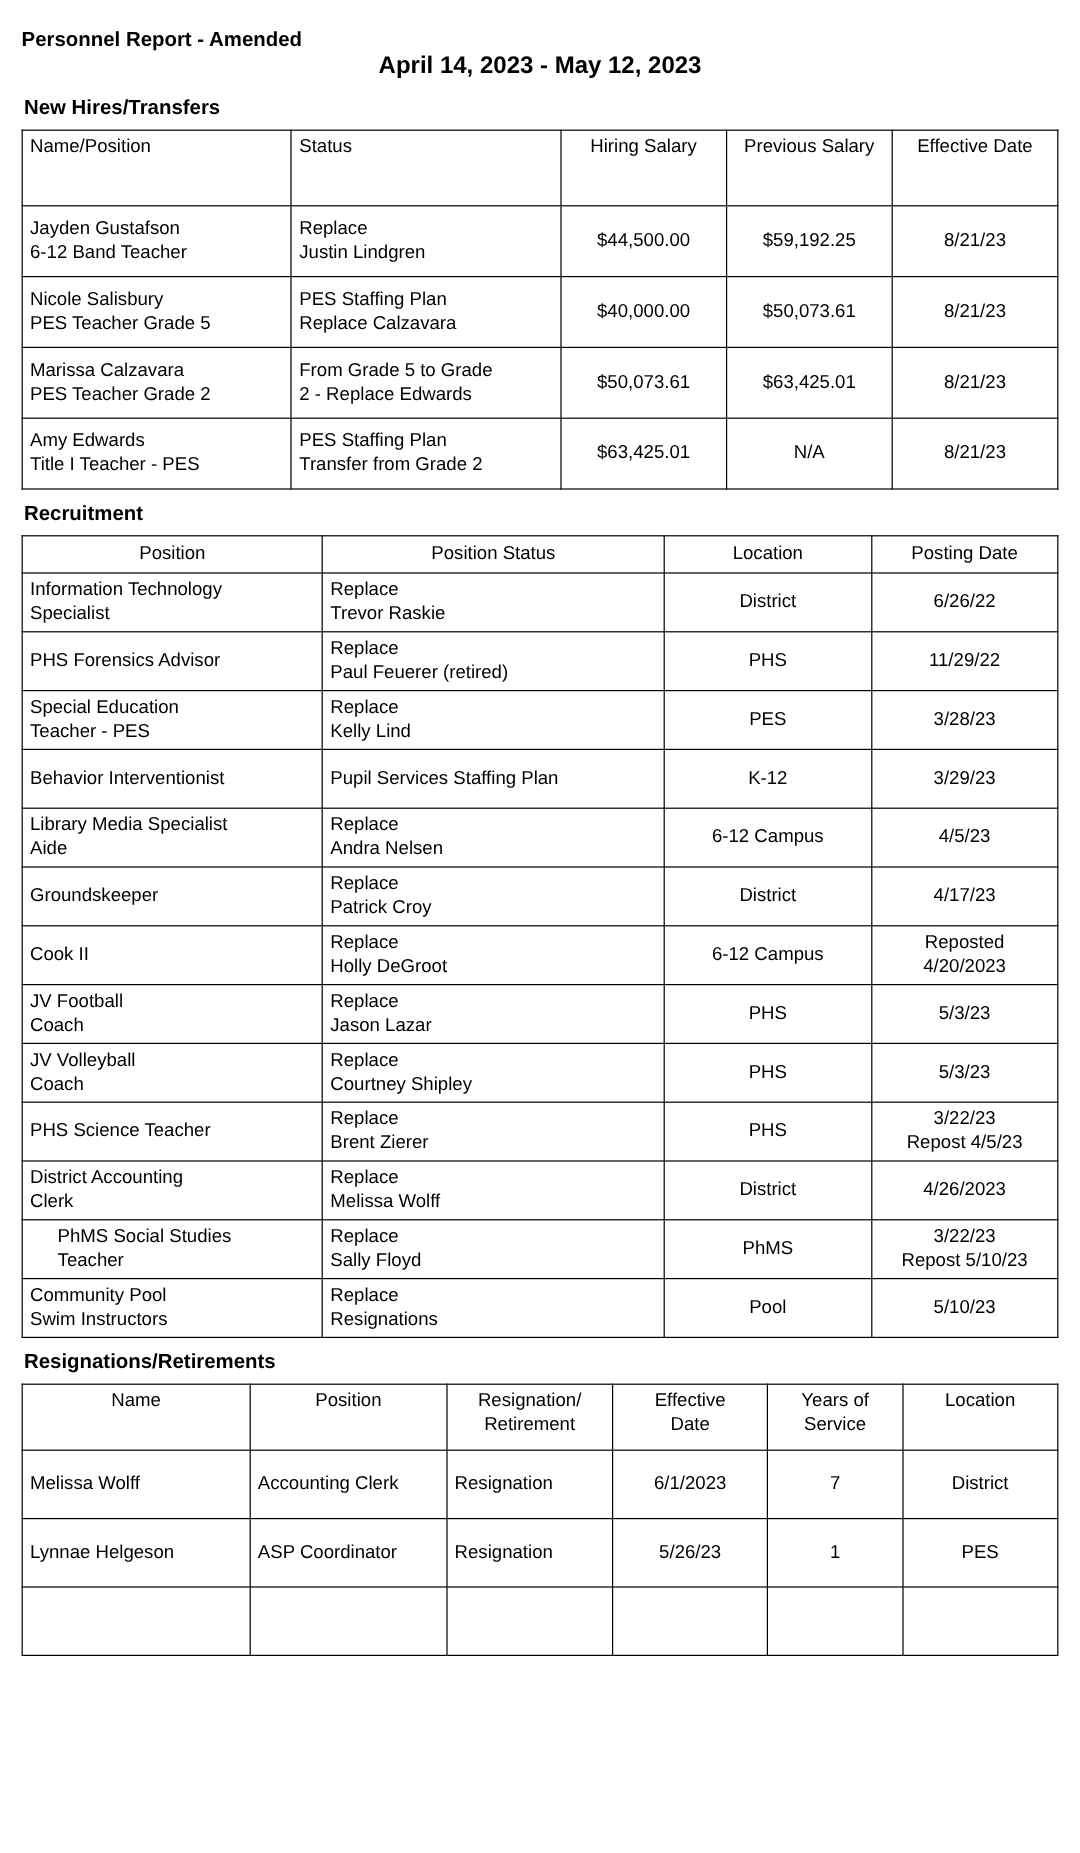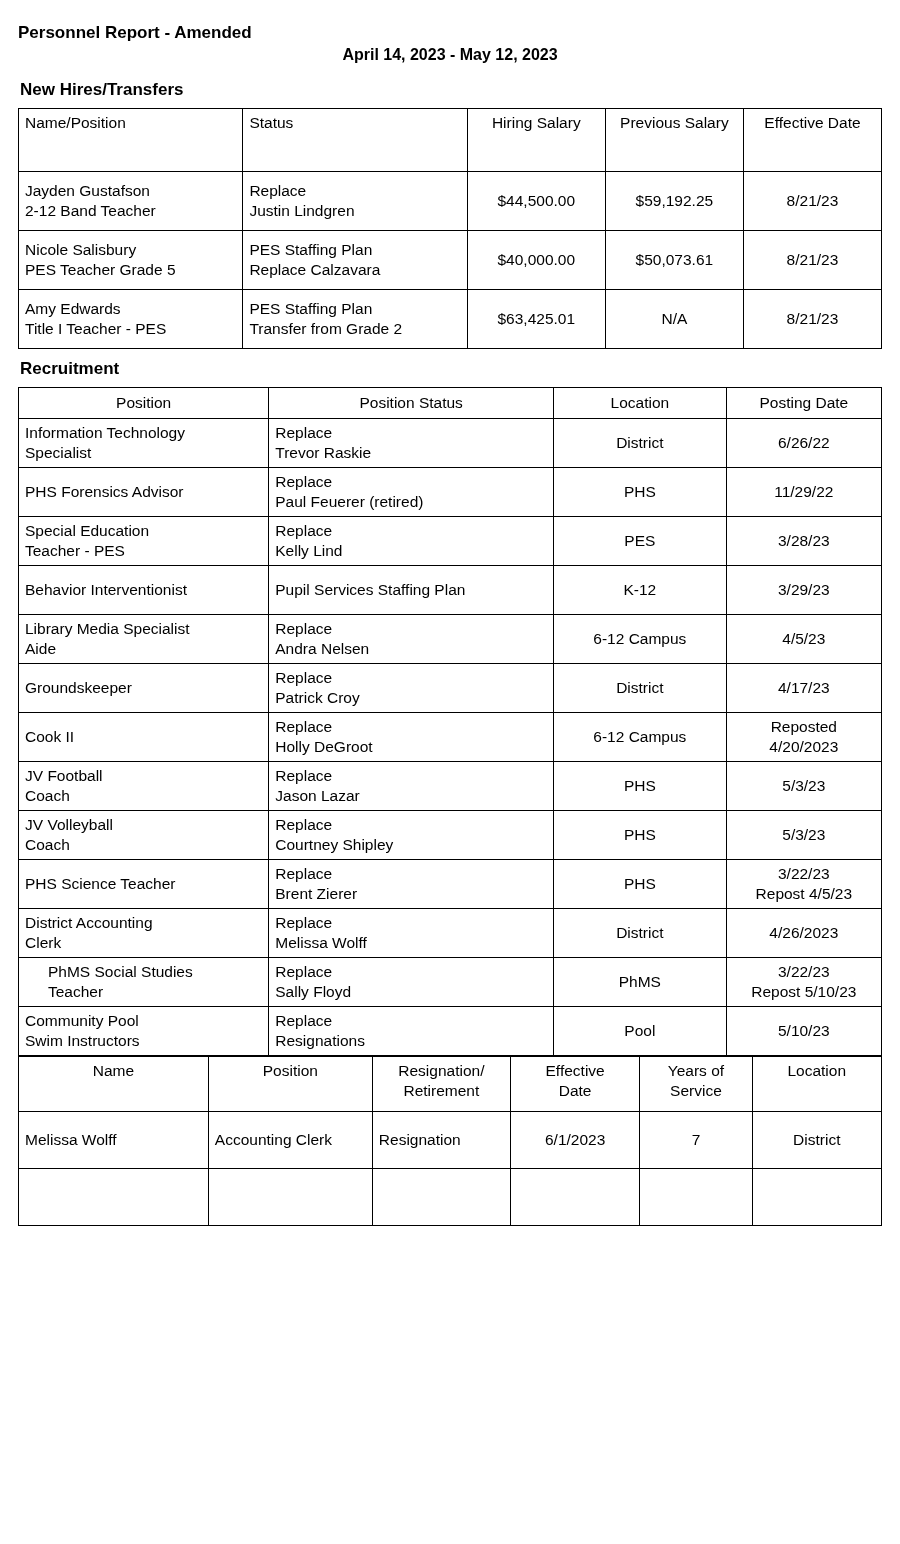--- a/index.html
+++ b/index.html
@@ -22,21 +22,21 @@
   }
   .doc-title {
     font-weight: bold;
     font-size: 17px;
     line-height: 22px;
     margin: 4px 0 0 0;
   }
   .doc-subtitle {
     text-align: center;
     font-weight: bold;
-    font-size: 16px;
+    font-size: 20px;
     line-height: 22px;
     margin: 0 0 14px 0;
   }
   .section-heading {
     font-weight: bold;
     font-size: 17px;
     margin: 10px 0 8px 2px;
   }
   table {
     border-collapse: collapse;
@@ -120,34 +120,43 @@
         <th>Name/Position</th>
         <th>Status</th>
         <th class="ctr">Hiring Salary</th>
         <th class="ctr">Previous Salary</th>
         <th class="ctr">Effective Date</th>
       </tr>
     </thead>
     <tbody>
       <tr>
         <td style="white-space: pre-line;">Jayden Gustafson
-2-12 Band Teacher</td>
+6-12 Band Teacher</td>
         <td style="white-space: pre-line;">Replace
 Justin Lindgren</td>
         <td class="num">$44,500.00</td>
         <td class="num">$59,192.25</td>
         <td class="num">8/21/23</td>
       </tr>
       <tr>
         <td style="white-space: pre-line;">Nicole Salisbury
 PES Teacher Grade 5</td>
         <td style="white-space: pre-line;">PES Staffing Plan
 Replace Calzavara</td>
         <td class="num">$40,000.00</td>
         <td class="num">$50,073.61</td>
+        <td class="num">8/21/23</td>
+      </tr>
+      <tr>
+        <td style="white-space: pre-line;">Marissa Calzavara
+PES Teacher Grade 2</td>
+        <td style="white-space: pre-line;">From Grade 5 to Grade
+2 - Replace Edwards</td>
+        <td class="num">$50,073.61</td>
+        <td class="num">$63,425.01</td>
         <td class="num">8/21/23</td>
       </tr>
       <tr>
         <td style="white-space: pre-line;">Amy Edwards
 Title I Teacher - PES</td>
         <td style="white-space: pre-line;">PES Staffing Plan
 Transfer from Grade 2</td>
         <td class="num">$63,425.01</td>
         <td class="num">N/A</td>
         <td class="num">8/21/23</td>
@@ -270,20 +279,21 @@
         <td style="white-space: pre-line;">Community Pool
 Swim Instructors</td>
         <td style="white-space: pre-line;">Replace
 Resignations</td>
         <td class="ctr">Pool</td>
         <td class="ctr">5/10/23</td>
       </tr>
     </tbody>
   </table>
 
+  <div class="section-heading">Resignations/Retirements</div>
 
   <table class="bordered" id="resignations-table">
     <colgroup>
       <col style="width:22%">
       <col style="width:19%">
       <col style="width:16%">
       <col style="width:15%">
       <col style="width:13%">
       <col style="width:15%">
     </colgroup>
@@ -303,20 +313,28 @@
     <tbody>
       <tr>
         <td>Melissa Wolff</td>
         <td>Accounting Clerk</td>
         <td>Resignation</td>
         <td class="ctr">6/1/2023</td>
         <td class="ctr">7</td>
         <td class="ctr">District</td>
       </tr>
       <tr>
+        <td>Lynnae Helgeson</td>
+        <td>ASP Coordinator</td>
+        <td>Resignation</td>
+        <td class="ctr">5/26/23</td>
+        <td class="ctr">1</td>
+        <td class="ctr">PES</td>
+      </tr>
+      <tr>
         <td class="empty"></td>
         <td class="empty"></td>
         <td class="empty"></td>
         <td class="empty ctr"></td>
         <td class="empty ctr"></td>
         <td class="empty ctr"></td>
       </tr>
     </tbody>
   </table>
 

